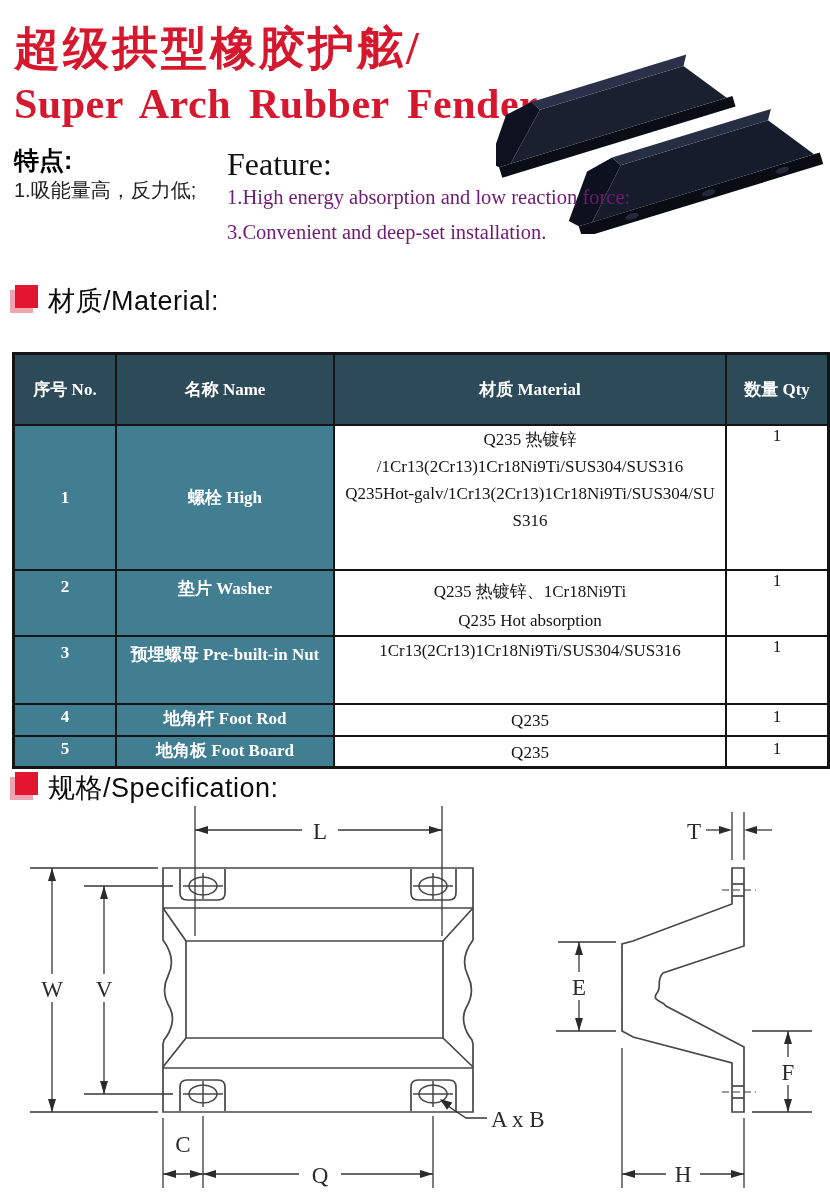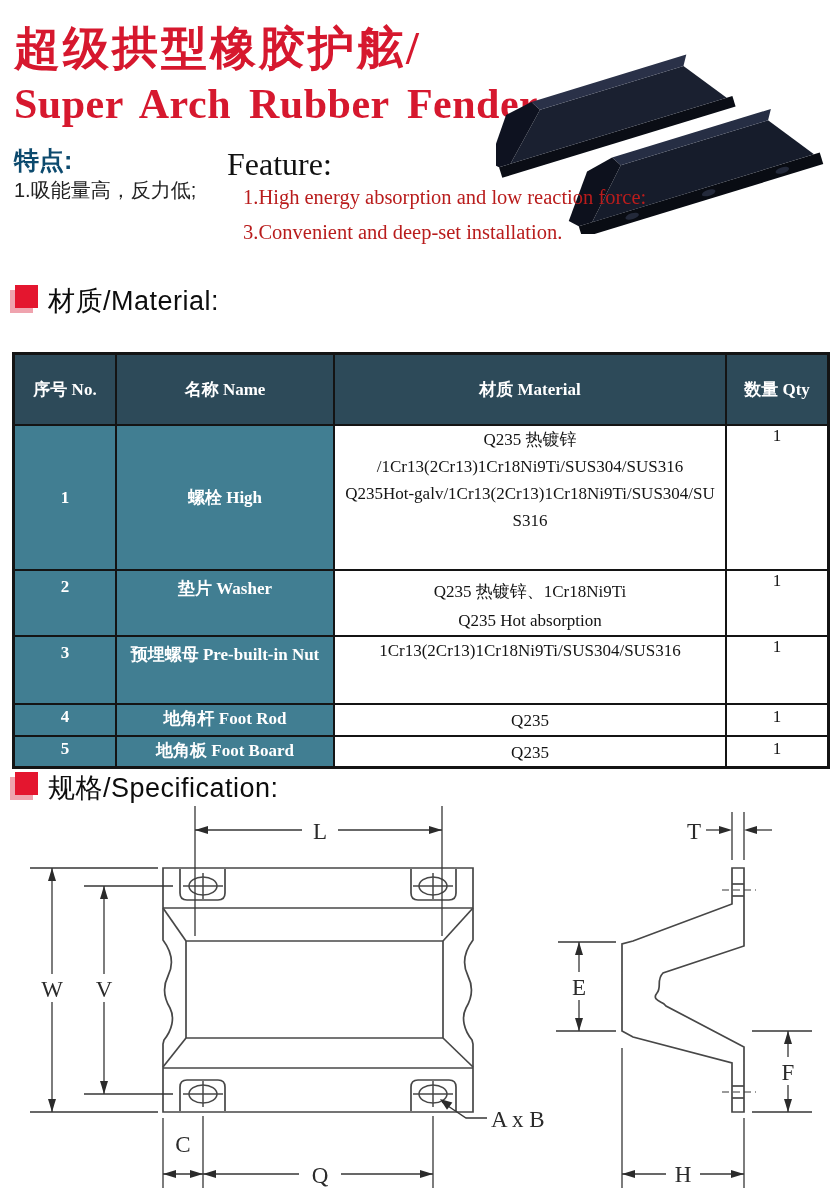--- a/index.html
+++ b/index.html
@@ -4,25 +4,25 @@
 <style>
   html,body{margin:0;padding:0;background:#9a9a9a;}
   .page{position:relative;width:830px;height:1194px;background:#ffffff;overflow:hidden;
         font-family:"Liberation Serif","DejaVu Serif",serif;color:#1c1c1c;padding-left:17px;}
   .abs{position:absolute;}
   
   .title-cn{left:14px;top:18px;font-size:46px;font-weight:bold;color:#d6182e;letter-spacing:3px;}
   .title-en{left:14px;top:80px;font-size:42px;font-weight:bold;color:#d6182e;word-spacing:7px;letter-spacing:0.5px;}
   
   .feat-cn-title{left:14px;top:144px;font-family:"Liberation Sans","DejaVu Sans",sans-serif;
-                 font-size:25px;font-weight:bold;color:#0c4a6e;}
+                 font-size:25px;font-weight:bold;color:#000000;}
   .feat-cn{left:14px;top:174px;font-family:"Liberation Sans","DejaVu Sans",sans-serif;
            font-size:20px;line-height:33px;color:#222;}
   .feat-en-title{left:227px;top:146px;font-size:32px;color:#111;}
-  .feat-en{left:243px;top:180px;font-size:20.5px;line-height:35px;color:#b91c1c;}
+  .feat-en{left:227px;top:180px;font-size:20.5px;line-height:35px;color:#701a75;}
   
   .section-head{height:30px;font-family:"Liberation Sans","DejaVu Sans",sans-serif;
                 font-size:27px;color:#0d0d0d;letter-spacing:0.5px;}
   .red-square{position:absolute;left:0;top:2px;width:23px;height:23px;background:#e4162f;
               box-shadow:-5px 5px 0 #efa3ae;}
   .section-label{position:absolute;left:33px;top:0;white-space:nowrap;}
   .sec-material{left:15px;top:283px;}
   .sec-spec{left:15px;top:770px;}
   
   .mtable{position:absolute;left:12px;top:352px;width:806px;border-collapse:collapse;

